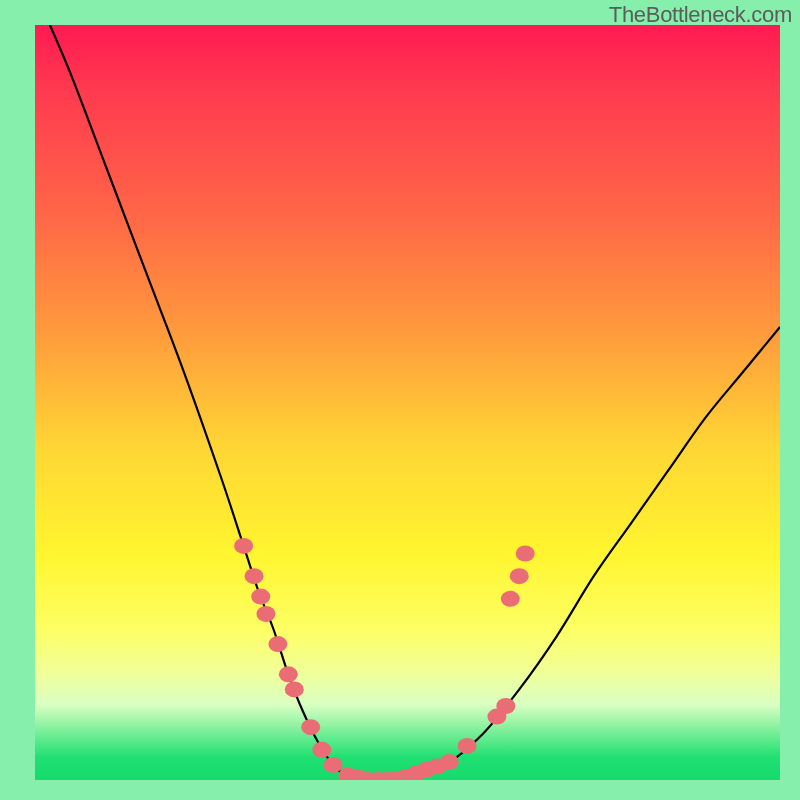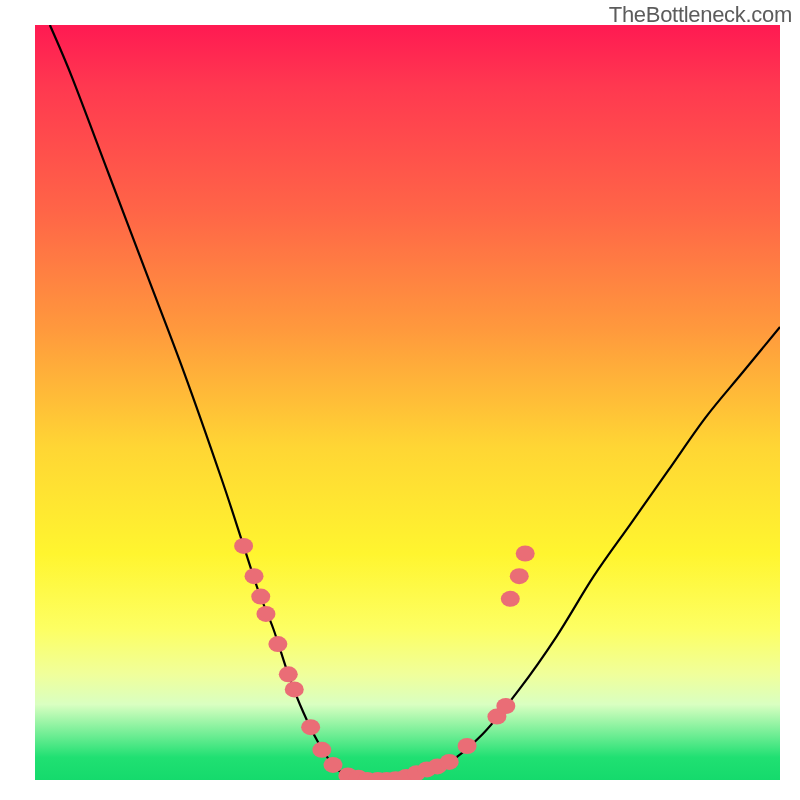--- a/index.html
+++ b/index.html
@@ -10,21 +10,21 @@
     background: #000;
     overflow: hidden;
     font-family: Arial, Helvetica, sans-serif;
   }
   .frame {
     position: absolute;
     left: 0;
     top: 0;
     width: 800px;
     height: 800px;
-    background: #ffffff;
+    background: #86efac;
   }
   .plot {
     position: absolute;
     left: 35px;
     top: 25px;
     width: 745px;
     height: 755px;
     background: linear-gradient(to bottom,
       #ff1a52 0%,
       #ff3850 8%,

